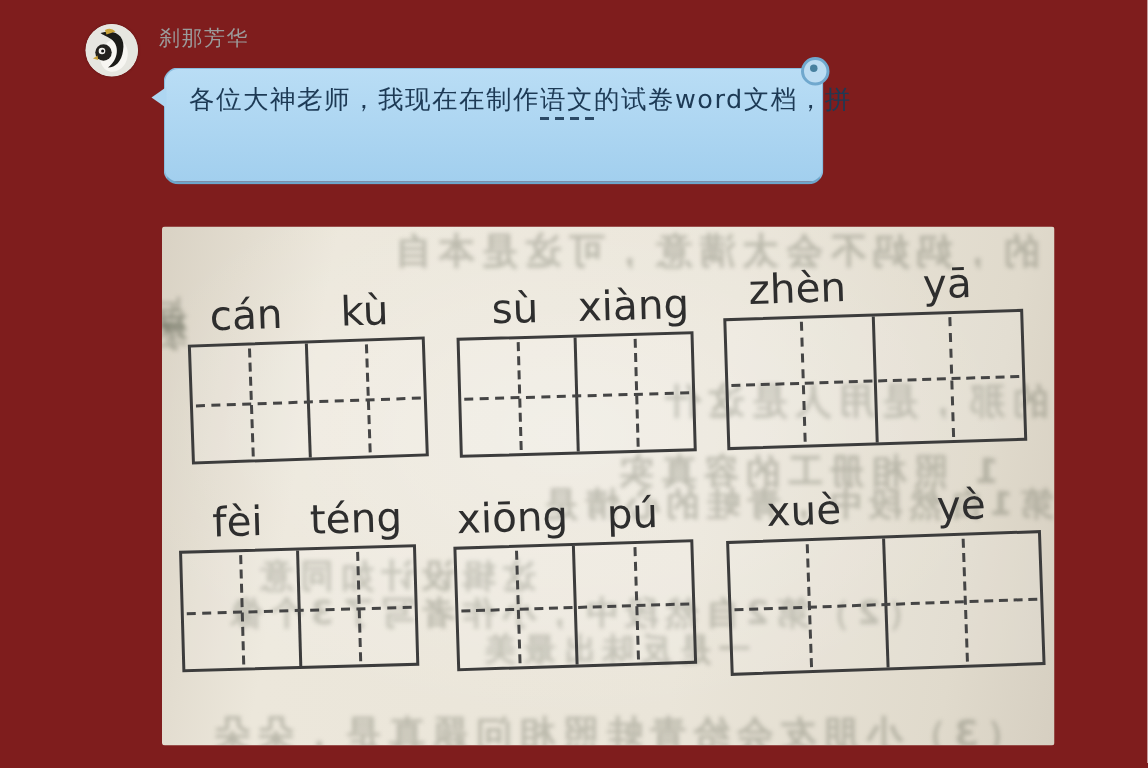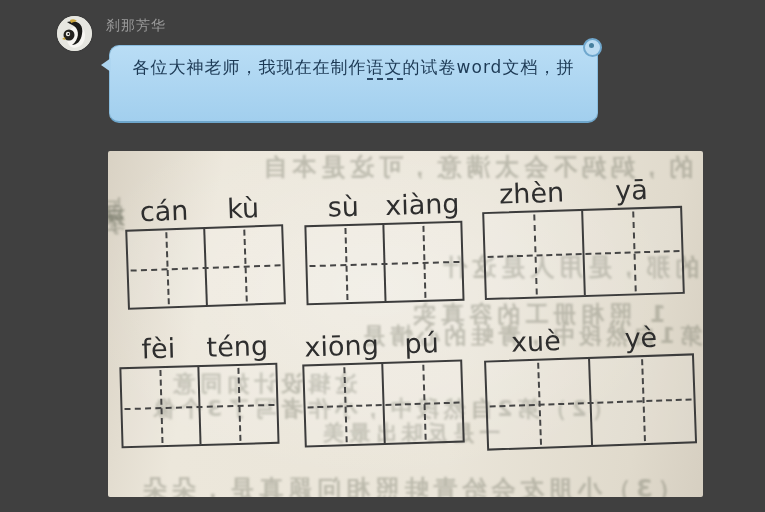--- a/index.html
+++ b/index.html
@@ -1,29 +1,29 @@
 <!DOCTYPE html>
 <html><head>
 <meta charset="utf-8">
 <style>
   * { margin:0; padding:0; box-sizing:border-box; }
   html,body { width:765px; height:512px; background:#ffffff; overflow:hidden;
               font-family:"DejaVu Sans","Liberation Sans",sans-serif; }
-  #screen { position:relative; width:765px; height:512px; background:#404040; }
+  #screen { position:relative; width:765px; height:512px; background:#7f1d1d; }
 
   
   .avatar { position:absolute; left:57px; top:16px; width:35px; height:35px;
             border-radius:50%; overflow:hidden; background:#e3e3dd;
             box-shadow:0 0 2px rgba(0,0,0,.25); }
   .username { position:absolute; left:106px; top:17px; font-size:14px;
               color:#9b9b9b; letter-spacing:1px; }
-  .bubble { position:absolute; left:109px; top:45px; width:489px; height:78px;
+  .bubble { position:absolute; left:109px; top:45px; width:440px; height:78px;
             background:linear-gradient(#b9ddf5,#a2cfee);
             border:1px solid #8abddf; border-bottom:2px solid #6ea6cb;
-            border-radius:10px; padding:4px 16px;text-align:center; }
+            border-radius:10px; padding:4px 16px; }
   .bubble .tail { position:absolute; left:-9px; top:12px; width:0; height:0;
                   border-top:7px solid transparent; border-bottom:7px solid transparent;
                   border-right:10px solid #aed6f1; }
   .bubble .curl { position:absolute; right:-5px; top:-8px; width:19px; height:19px;
                   border-radius:50%; background:#bcdcf2; border:2px solid #70a8ce; }
   .bubble .curl::after { content:""; position:absolute; left:4px; top:3px;
                   width:5px; height:5px; border-radius:50%; background:#47809f; }
   .msg-line { white-space:nowrap; font-size:17px; line-height:35px;
               color:#1d3a55; letter-spacing:1px; }
   .u-dash { border-bottom:2px dashed #2c4a66; padding-bottom:1px; }

